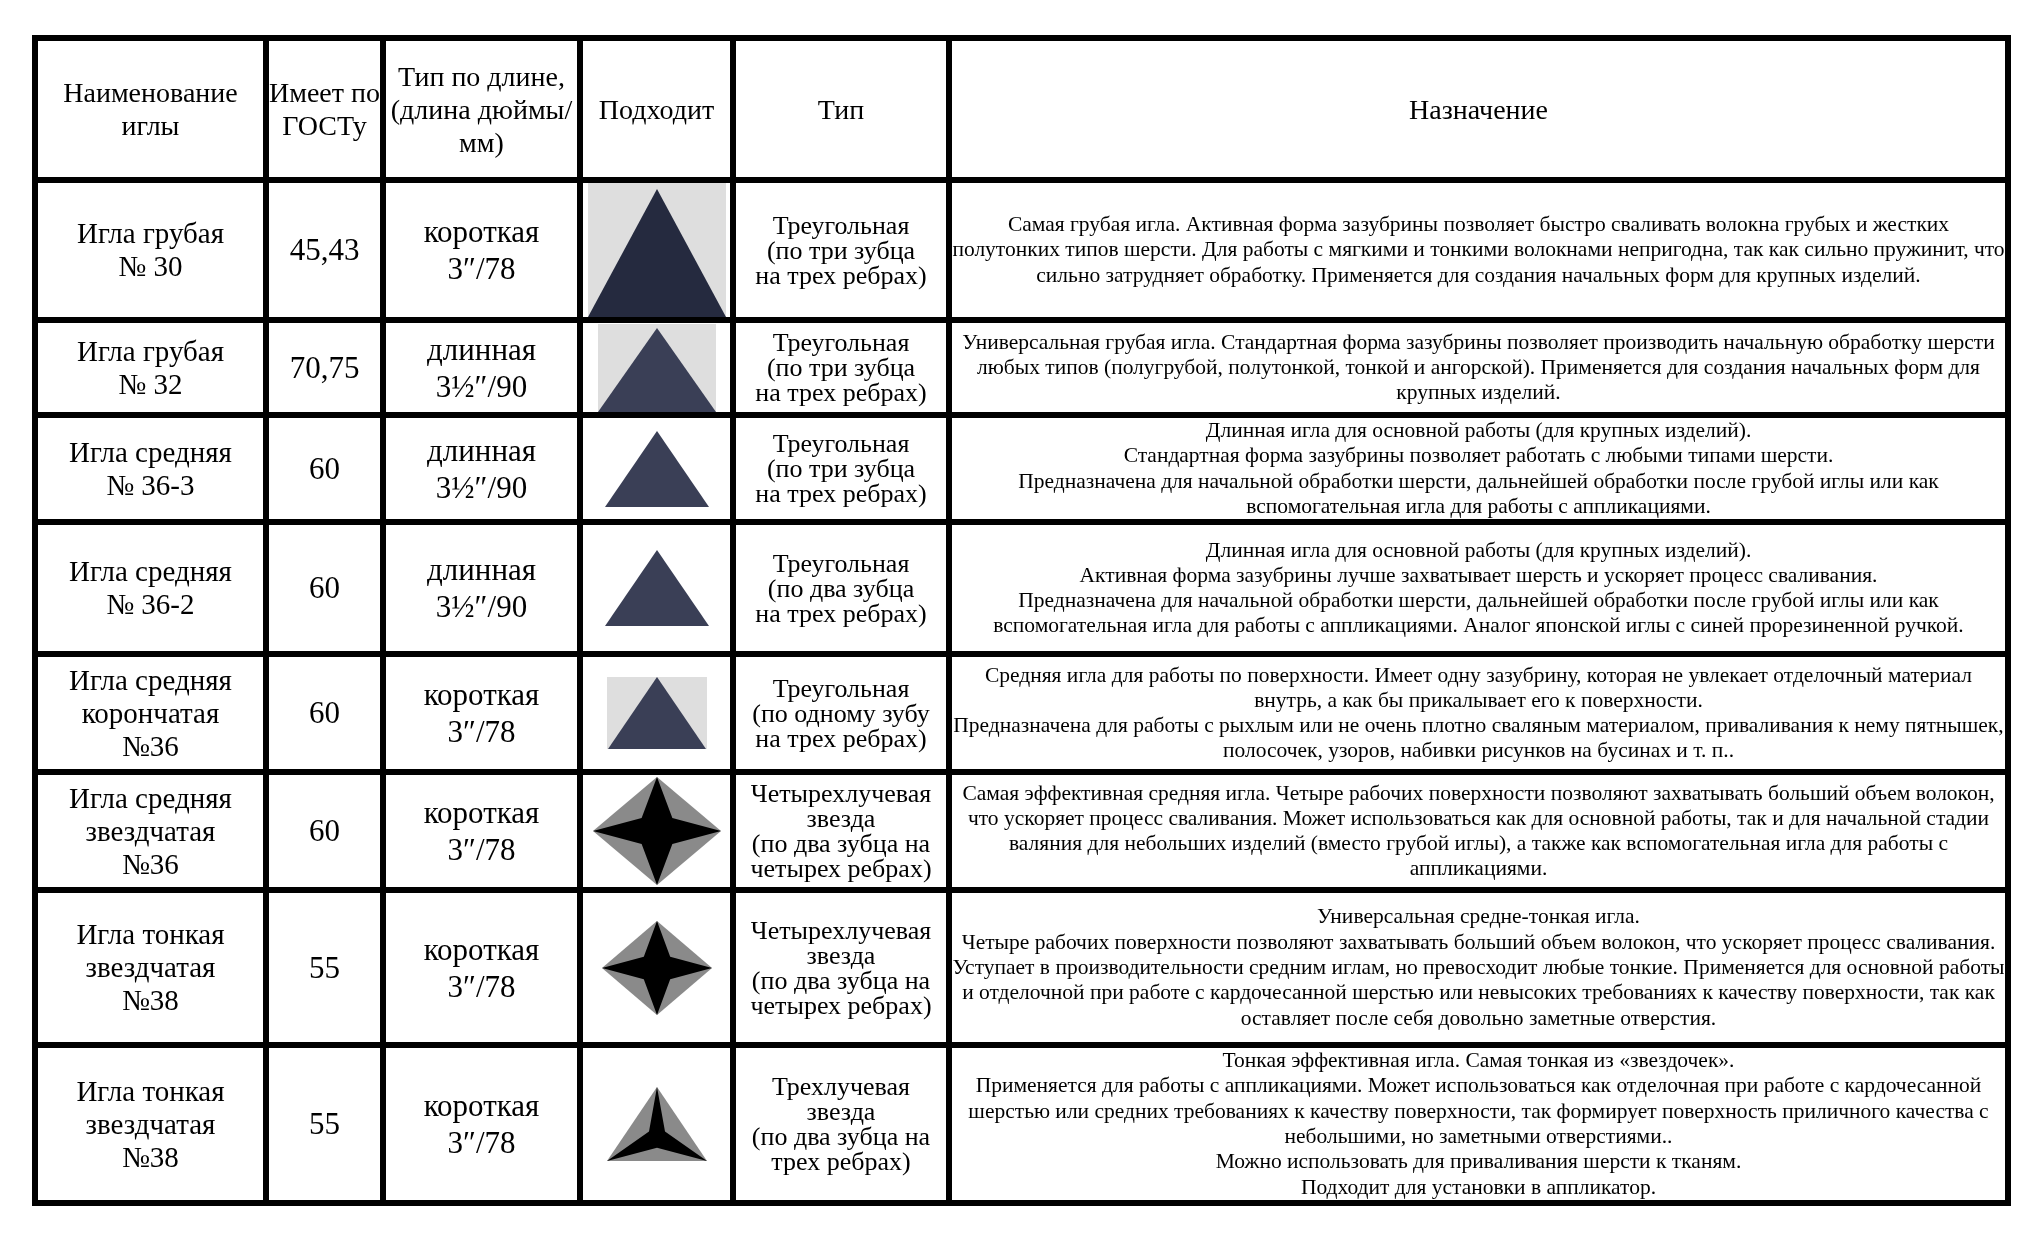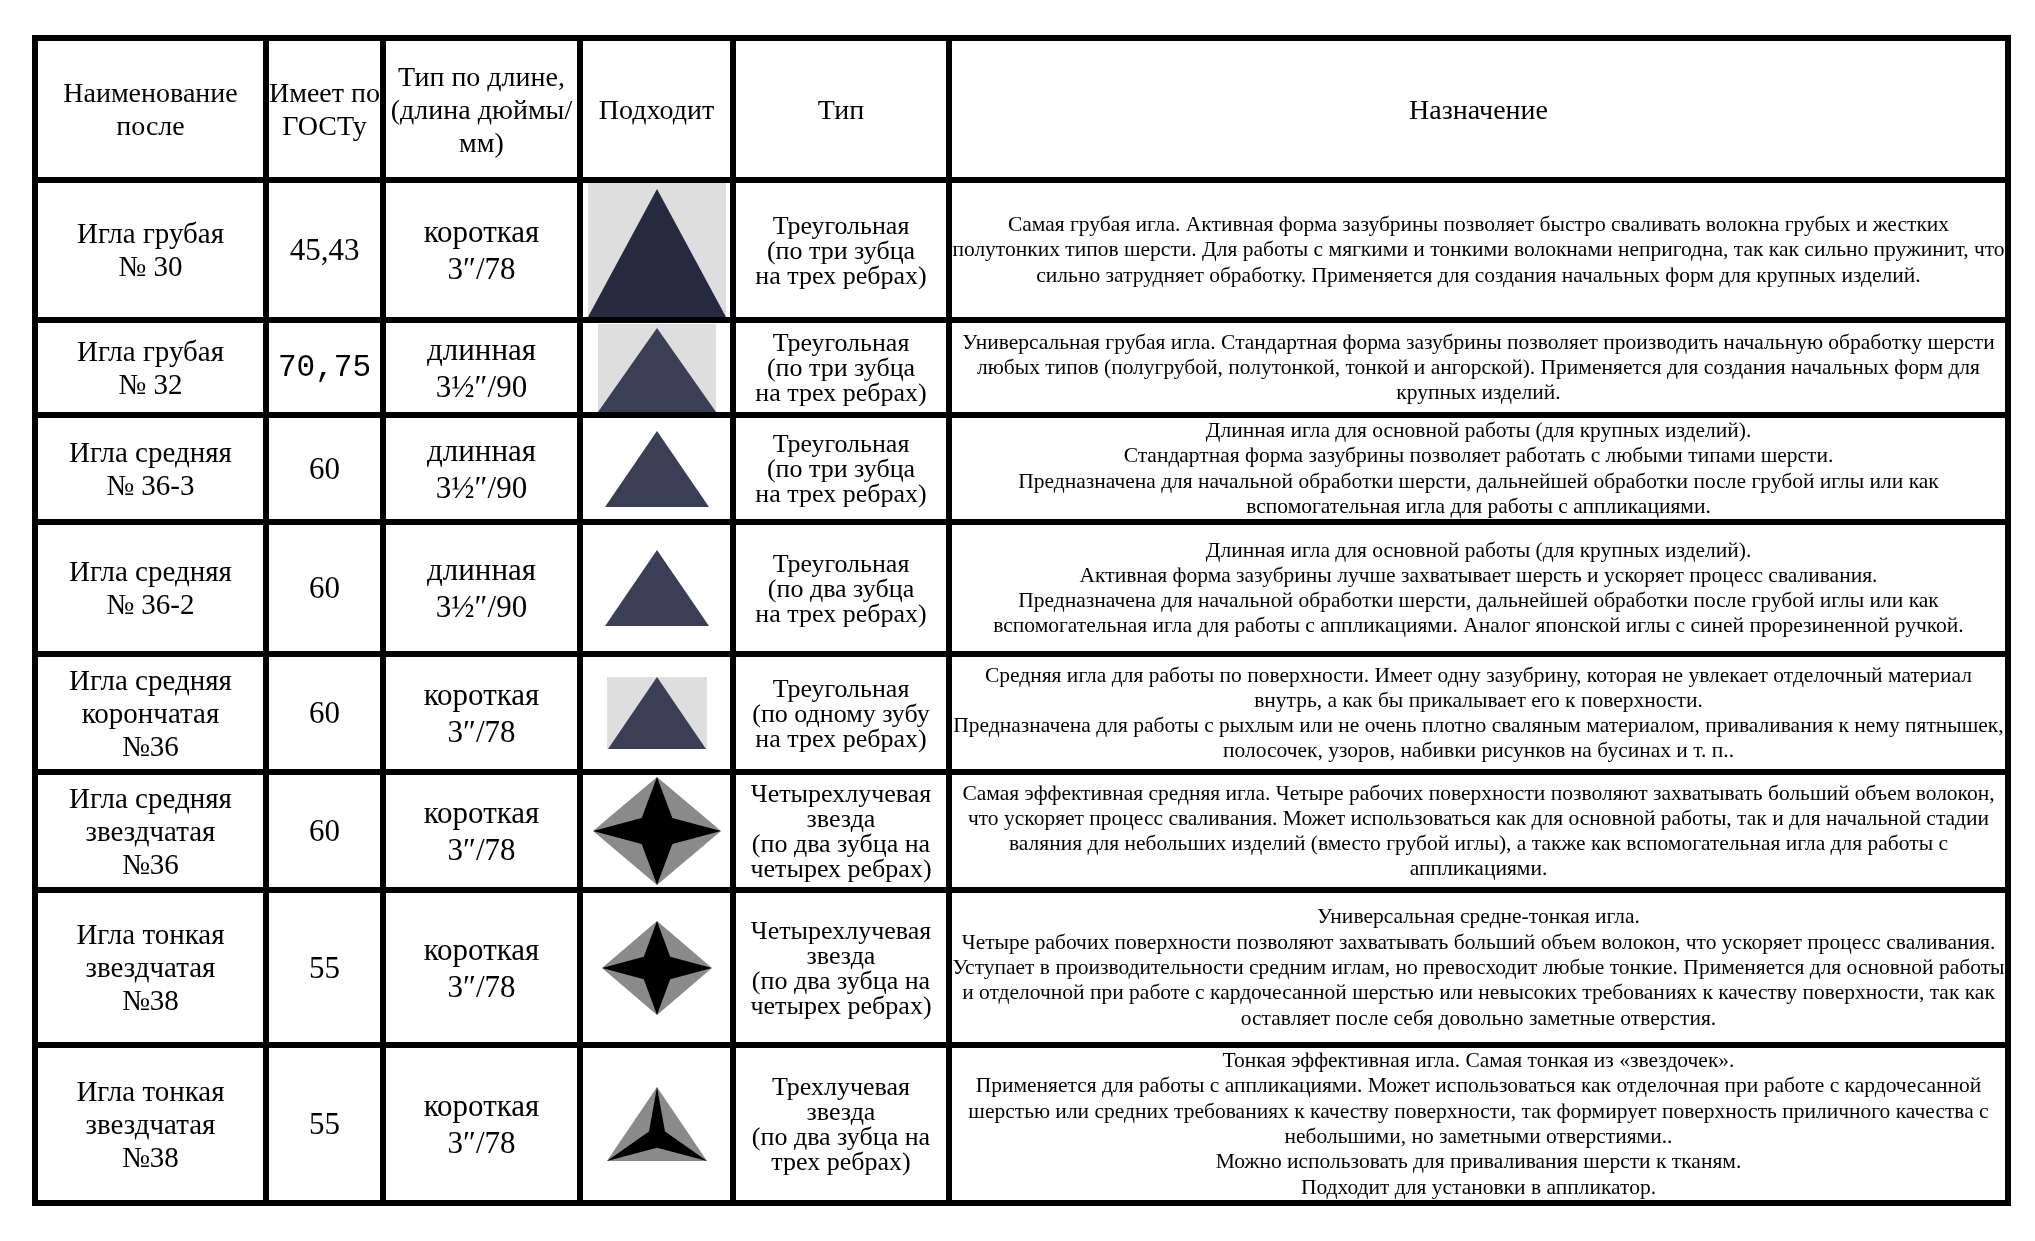--- a/index.html
+++ b/index.html
@@ -41,21 +41,21 @@
   <colgroup>
     <col class="c-name">
       <col class="c-gost">
       <col class="c-len">
       <col class="c-sec">
       <col class="c-type">
       <col class="c-desc">
   </colgroup>
   <thead>
     <tr class="hdr">
-      <th>Наименование после</th>
+      <th>Наименование иглы</th>
       <th class="h-gost">Имеет по ГОСТу</th>
       <th>Тип по длине, (длина дюймы/мм)</th>
       <th>Подходит</th>
       <th>Тип</th>
       <th>Назначение</th>
     </tr>
   </thead>
   <tbody id="rows">
       <tr style="height: 138px;">
         <td class="name" style="white-space: pre-line;">Игла грубая
@@ -73,21 +73,21 @@
           </div>
         </td>
         <td class="type" style="white-space: pre-line;">Треугольная
 (по три зубца
 на трех ребрах)</td>
         <td class="desc" style="white-space: pre-line;">Самая грубая игла. Активная форма зазубрины позволяет быстро сваливать волокна грубых и жестких полутонких типов шерсти. Для работы  с мягкими и тонкими волокнами непригодна, так как сильно пружинит, что сильно затрудняет обработку. Применяется для создания начальных форм  для крупных изделий.</td>
       </tr>
       <tr style="height: 95px;">
         <td class="name" style="white-space: pre-line;">Игла грубая
 № 32</td>
-        <td class="gost" style="white-space: pre-line; font-family: Liberation Mono, monospace;">70,75</td>
+        <td class="gost" style="white-space: pre-line;">70,75</td>
         <td class="len" style="white-space: pre-line;">длинная
 3½″/90</td>
         <td class="sec">
           <div class="sec-wrap">
             <div class="sec-box grey" style="width: 118px; height: 88px;">
               <svg width="118" height="84">
                 <polygon points="59,0 118,84 0,84" fill="#3a3f56"></polygon>
               </svg>
             </div>
           </div>

